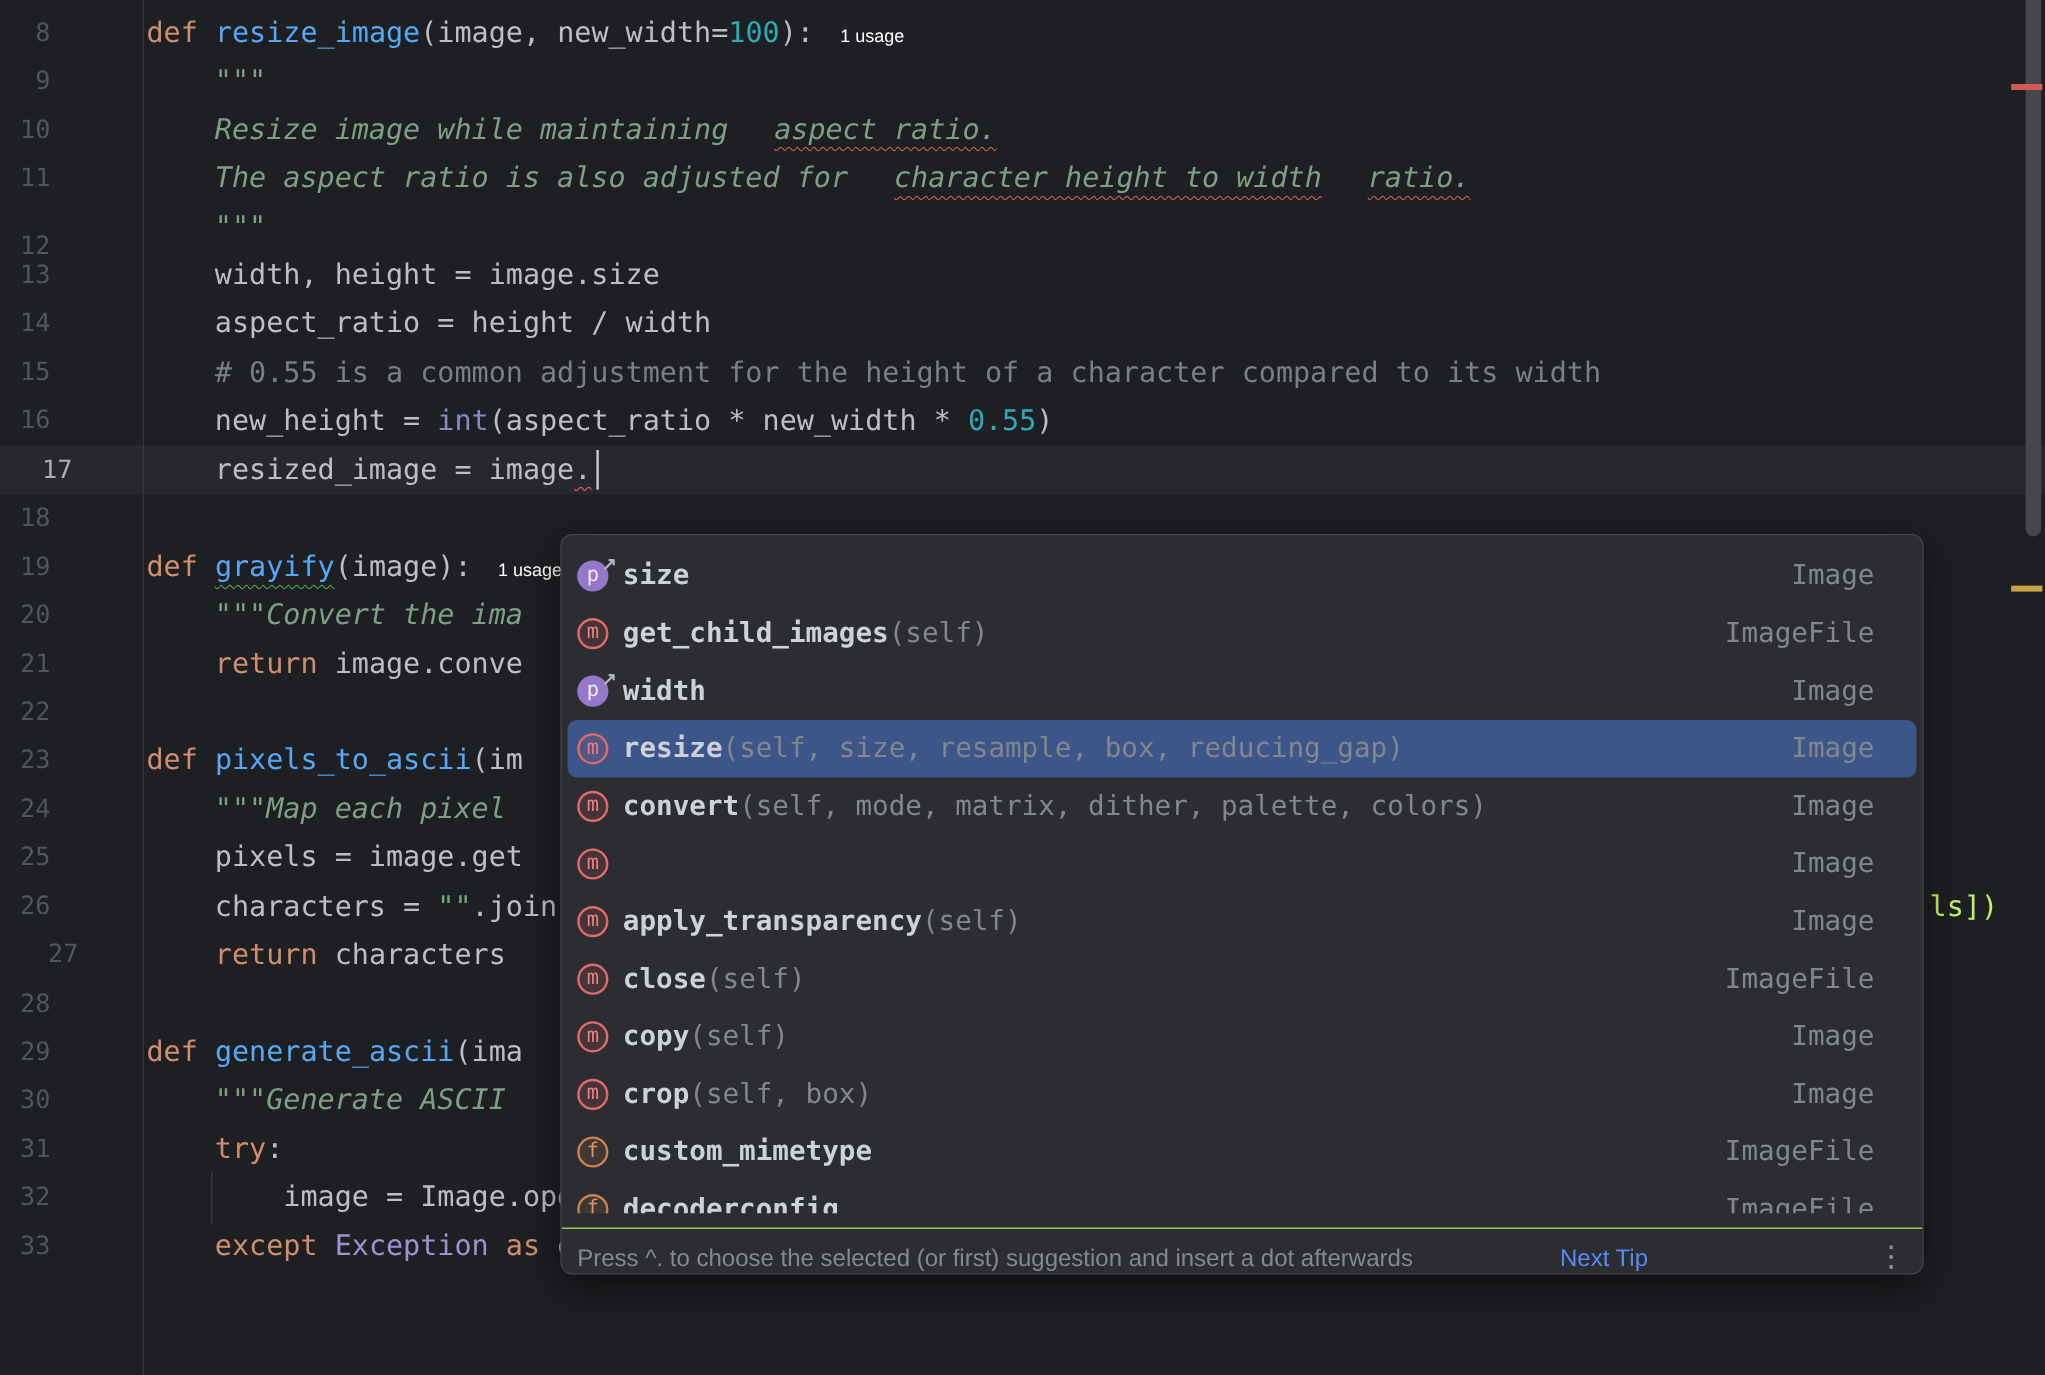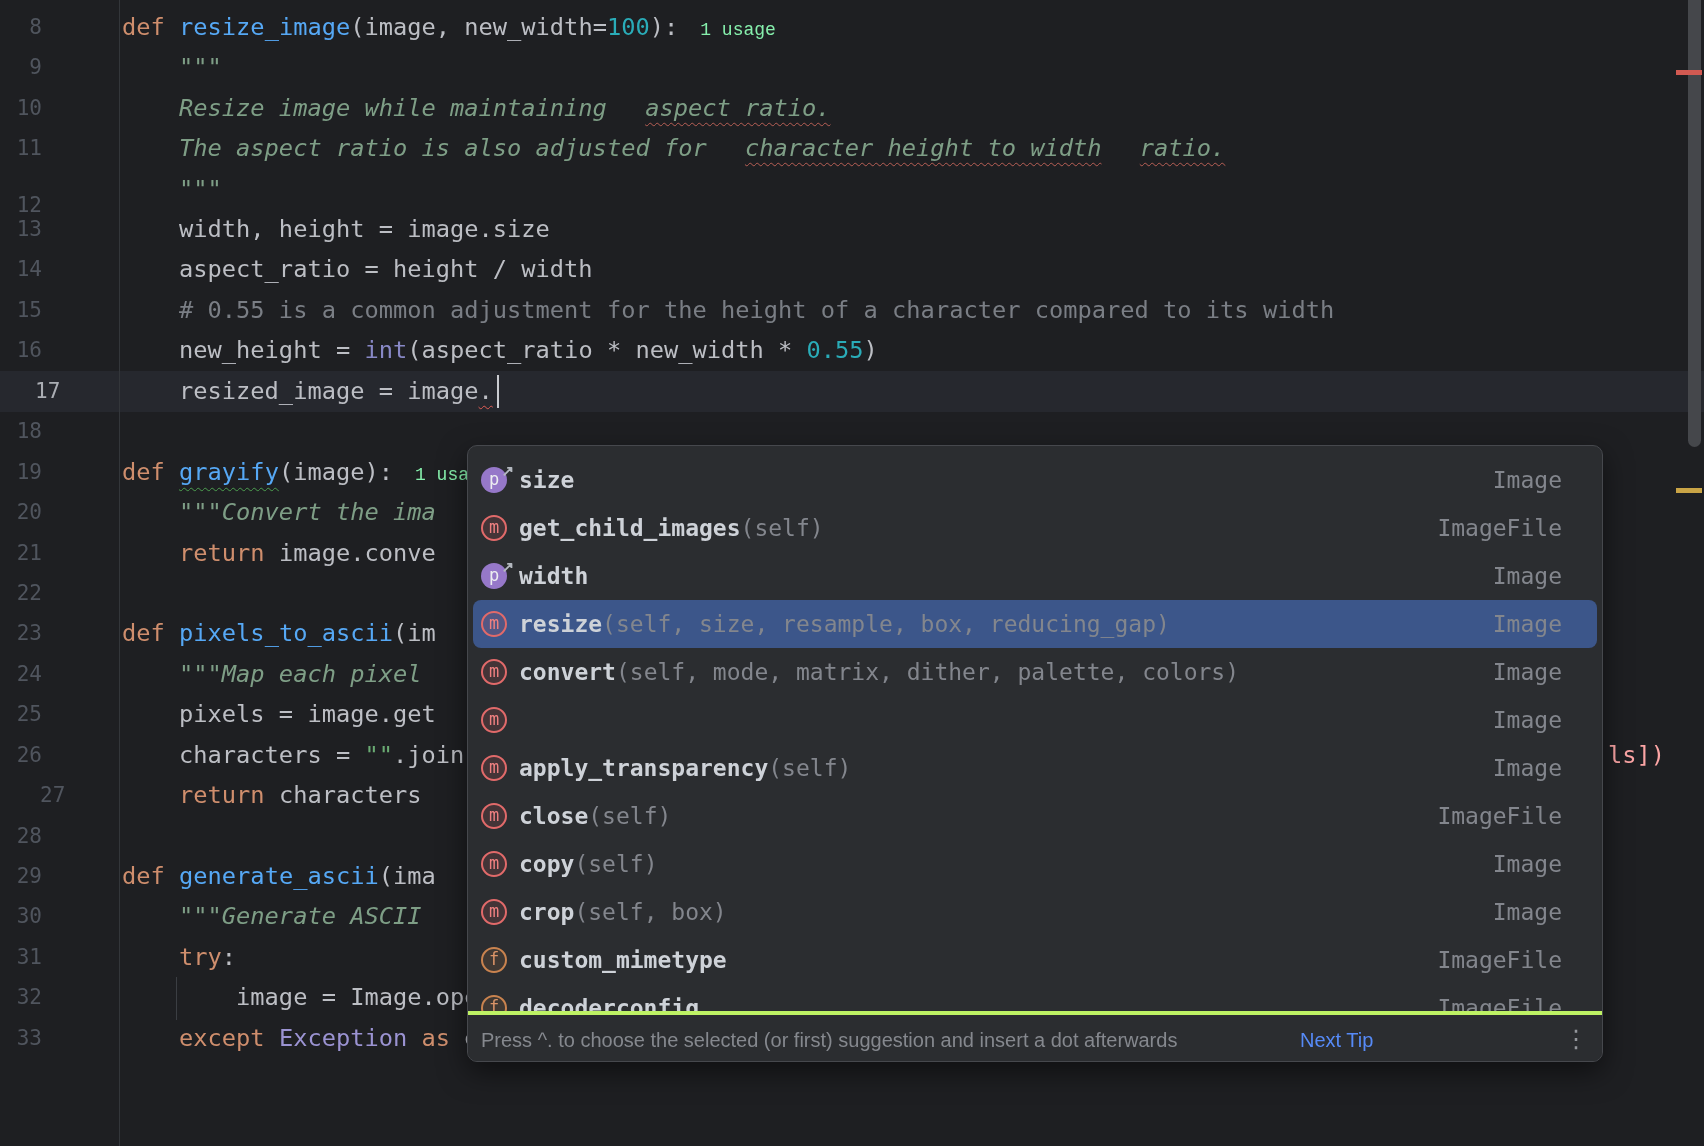--- a/index.html
+++ b/index.html
@@ -21,22 +21,22 @@
   .tk-fnerr{color:#56A8F5;text-decoration:underline wavy #4C9E4F 1px;text-underline-offset:7px;}
   .tk-num{color:#2AACB8}
   .tk-builtin{color:#8888C6}
   .tk-cls{color:#9B93D2}
   .tk-str{color:#6AAB73}
   .tk-doc{color:#7E9E86;font-style:italic;}
   .tk-docerr{color:#7E9E86;font-style:italic;text-decoration:underline wavy #B85F55 1px;text-underline-offset:6px;margin-left:24px;}
   .tk-com{color:#7A7E85}
   .tk-plain{color:#BCBEC4}
   .tk-doterr{color:#BCBEC4;text-decoration:underline wavy #E05C55 1px;text-underline-offset:6px;}
-  .tk-inlay{font-family:Liberation Mono, monospace;font-size:18px;color:#86efac;margin-left:22px;}
-  .tk-tail{position:absolute;left:1608px;color:#fca5a5;}
+  .tk-inlay{font-family:Liberation Sans, sans-serif;font-size:15px;color:#ffffff;margin-left:22px;}
+  .tk-tail{position:absolute;left:1608px;color:#bef264;}
   #caret{position:absolute;left:497px;top:375px;width:2px;height:33px;background:#C9CBD0;z-index:3;}
   
   #indent-guide{position:absolute;left:176px;top:977px;width:1px;height:43px;background:#3B3E43;z-index:1;}
   
   #scroll-thumb{position:absolute;left:1688px;top:0;width:13px;height:447px;background:#45474B;
                 border-radius:0 0 7px 7px;z-index:4;cursor:pointer;}
   .stripe-mark{position:absolute;left:1676px;width:26px;height:5px;z-index:5;cursor:pointer;}
   
   #popup{position:absolute;left:467px;top:445px;width:1136px;height:617px;background:#2B2D30;
          border:1px solid #46484D;border-radius:10px;box-sizing:border-box;z-index:30;
@@ -49,22 +49,22 @@
   .pp-icon.property{background:#9678C9;color:#ECEDF0;}
   .pp-icon .parrow{position:absolute;right:-7px;top:-8px;color:#B3B8BF;font-size:15px;font-weight:bold;
                    font-family:"Liberation Sans",sans-serif;}
   .pp-icon.method{border:2px solid #E16A6A;background:rgba(227,98,98,.14);color:#EF8080;line-height:21px;}
   .pp-icon.field{border:2px solid #C9834F;background:rgba(201,131,79,.13);color:#DA9468;line-height:21px;}
   .pp-name{position:absolute;left:46px;top:0;height:48px;line-height:48px;font-size:23px;font-weight:bold;
            color:#CED2D8;font-family:"DejaVu Sans Mono",monospace;white-space:pre;}
   .pp-params{font-weight:normal;color:#83868D;}
   .pp-type{position:absolute;right:35px;top:0;height:48px;line-height:48px;font-size:23px;color:#83868D;
            font-family:"DejaVu Sans Mono",monospace;}
-  #popup-footer{position:absolute;left:0;top:565px;width:100%;height:52px;background:#2B2D30;
-                border-top:4px solid #bef264;font-family:"Liberation Sans",sans-serif;}
+  #popup-footer{position:absolute;left:0;top:577px;width:100%;height:52px;background:#2B2D30;
+                border-top:1px solid #bef264;font-family:"Liberation Sans",sans-serif;}
   #popup-hint{position:absolute;left:13px;top:0;height:52px;line-height:50px;font-size:20px;color:#85888E;white-space:pre;}
   #popup-next-tip{position:absolute;left:832px;top:0;height:52px;line-height:50px;font-size:20px;color:#568AF6;cursor:pointer;}
   #popup-more{position:absolute;right:14px;top:0;height:52px;line-height:48px;font-size:24px;color:#94979C;cursor:pointer;}
 </style>
 </head>
 <body>
 
 <div id="editor">
   <div id="current-line-band" style="top: 370.76px;"></div>
   <div id="gutter">

